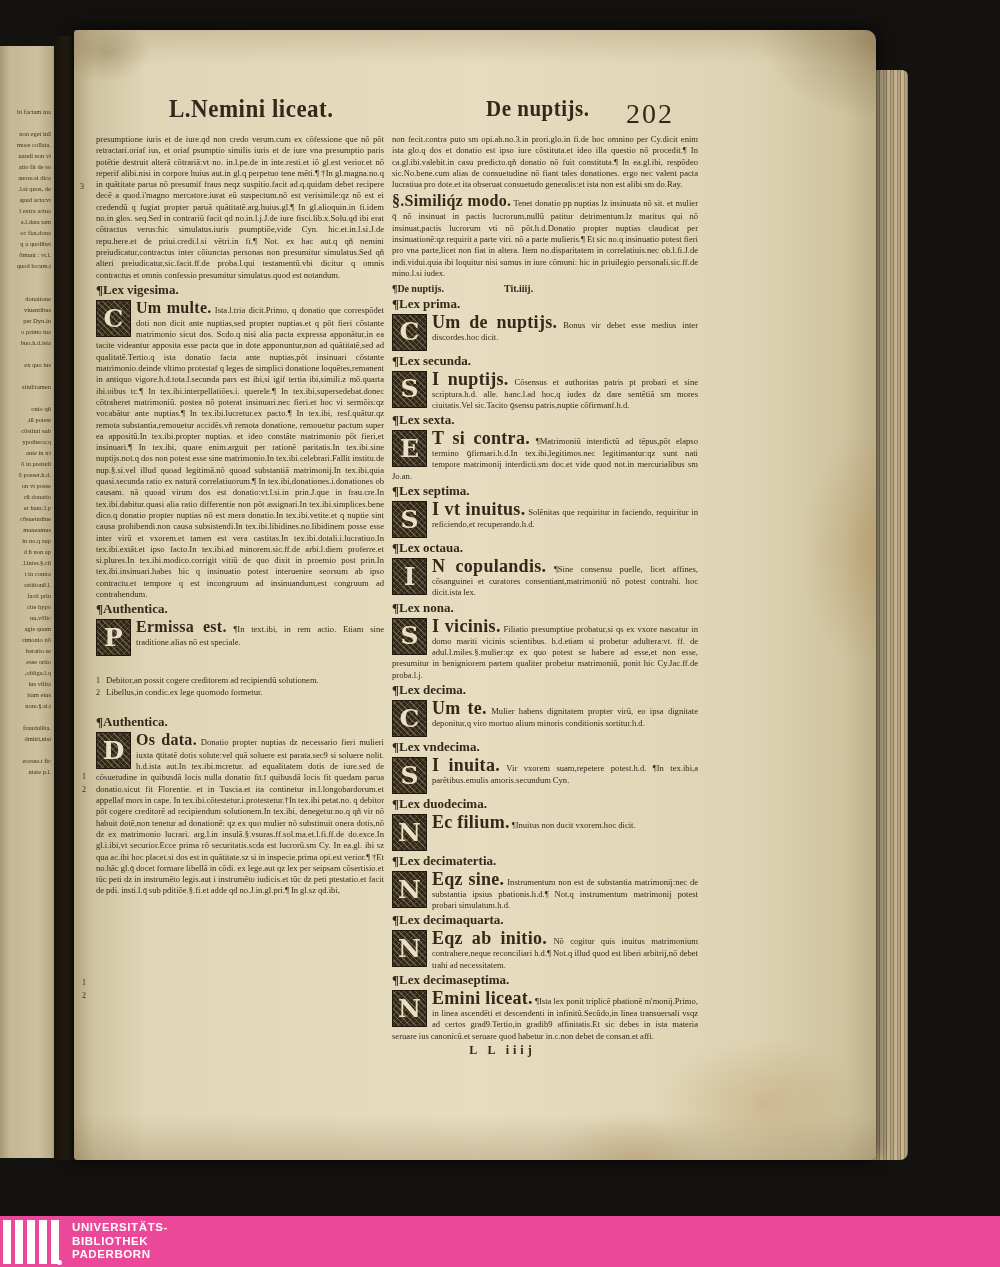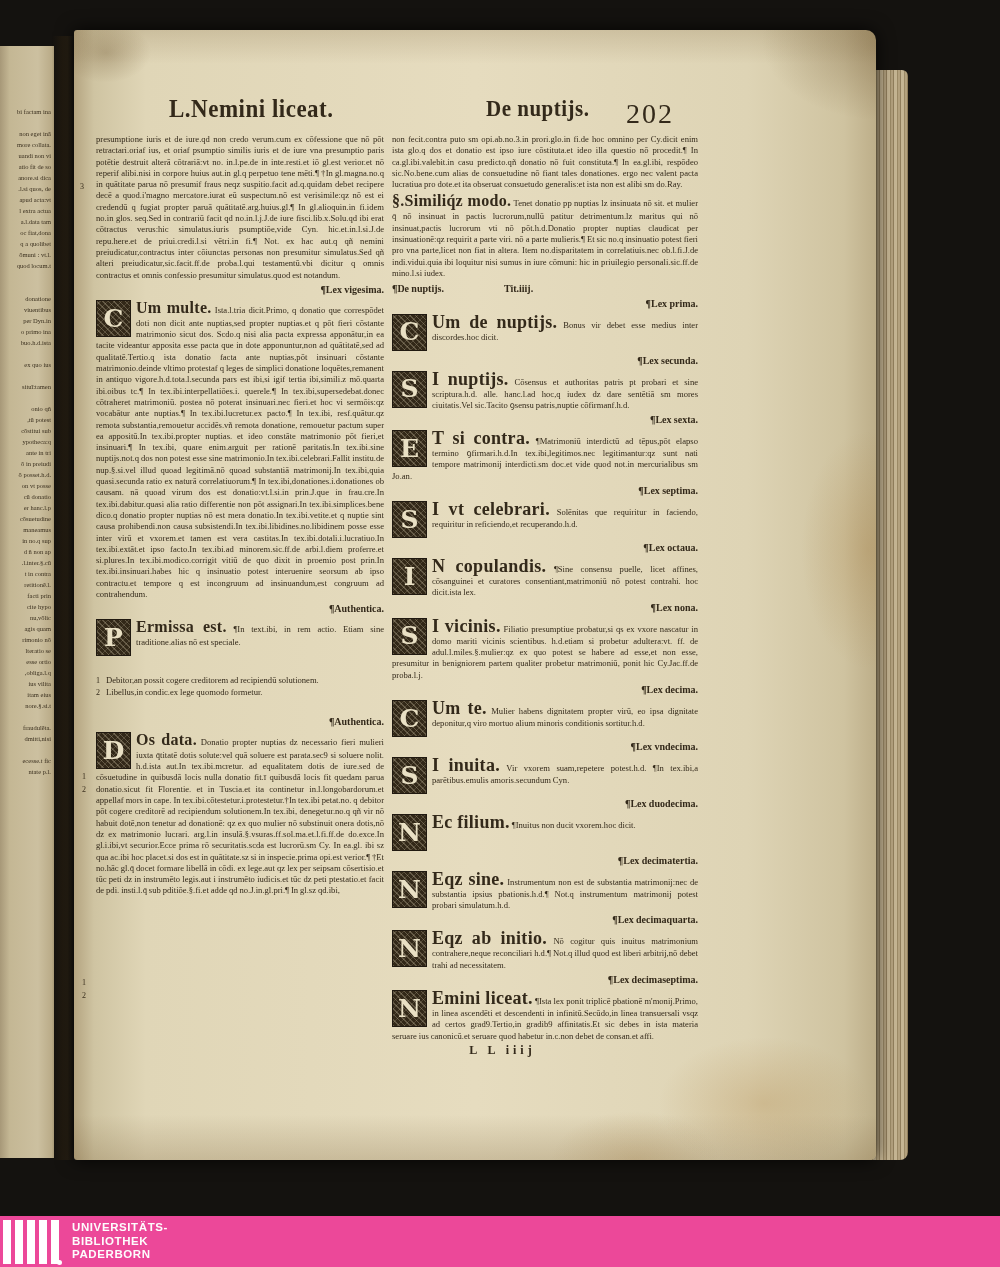--- a/index.html
+++ b/index.html
@@ -41,21 +41,21 @@
   .rh-left{left:95px;}
   .rh-right{left:412px;font-size:21px;}
   .folio{position:absolute;left:552px;top:68px;font-size:28px;letter-spacing:2px;}
 
   
   .col{position:absolute;top:104px;font-size:8.6px;line-height:11.3px;text-align:justify;
     word-spacing:-0.2px;}
   .col-left{left:22px;width:288px;}
   .col-right{left:318px;width:306px;}
 
-  .chead{text-align:right;font-size:10px;font-weight:bold;margin:3px 0 2px 0;line-height:12px;}
+  .chead{text-align:left;font-size:13px;font-weight:bold;margin:3px 0 2px 0;line-height:12px;}
 
   .sec{margin-top:1px;}
   .sec:after{content:"";display:block;clear:both;}
   .initial{float:left;width:35px;height:37px;margin:2px 5px 1px 0;
     background:
       repeating-linear-gradient(45deg, rgba(226,214,183,.28) 0 1px, transparent 1px 4px),
       repeating-linear-gradient(-45deg, rgba(226,214,183,.18) 0 1px, transparent 1px 5px),
       #322818;
     color:#e9e0c4;border:1px solid #201910;box-sizing:border-box;
     display:flex;align-items:center;justify-content:center;
@@ -237,21 +237,21 @@
           <span class="initial">E</span>
           <span class="sec-title small">T si contra.</span>
           <span>¶Matrimoniū interdictū ad tēpus,pōt elapso termino ꝯfirmari.h.d.In tex.ibi,legitimos.nec legitimantur:qz sunt nati tempore matrimonij interdicti.sm doc.et vide quod not.in mercurialibus sm Jo.an.</span>
         </div>
       </div>
 
       <div>
         <div class="chead">¶Lex septima.</div>
         <div class="sec">
           <span class="initial">S</span>
-          <span class="sec-title small">I vt celebrari.</span>
+          <span class="sec-title small">I vt inuitus.</span>
           <span>Solēnitas que requiritur in faciendo, requiritur in reficiendo,et recuperando.h.d.</span>
         </div>
       </div>
 
       <div>
         <div class="chead">¶Lex octaua.</div>
         <div class="sec">
           <span class="initial">I</span>
           <span class="sec-title small">N copulandis.</span>
           <span>¶Sine consensu puelle, licet affines, cōsanguinei et curatores consentiant,matrimoniū nō potest contrahi. hoc dicit.ista lex.</span>

